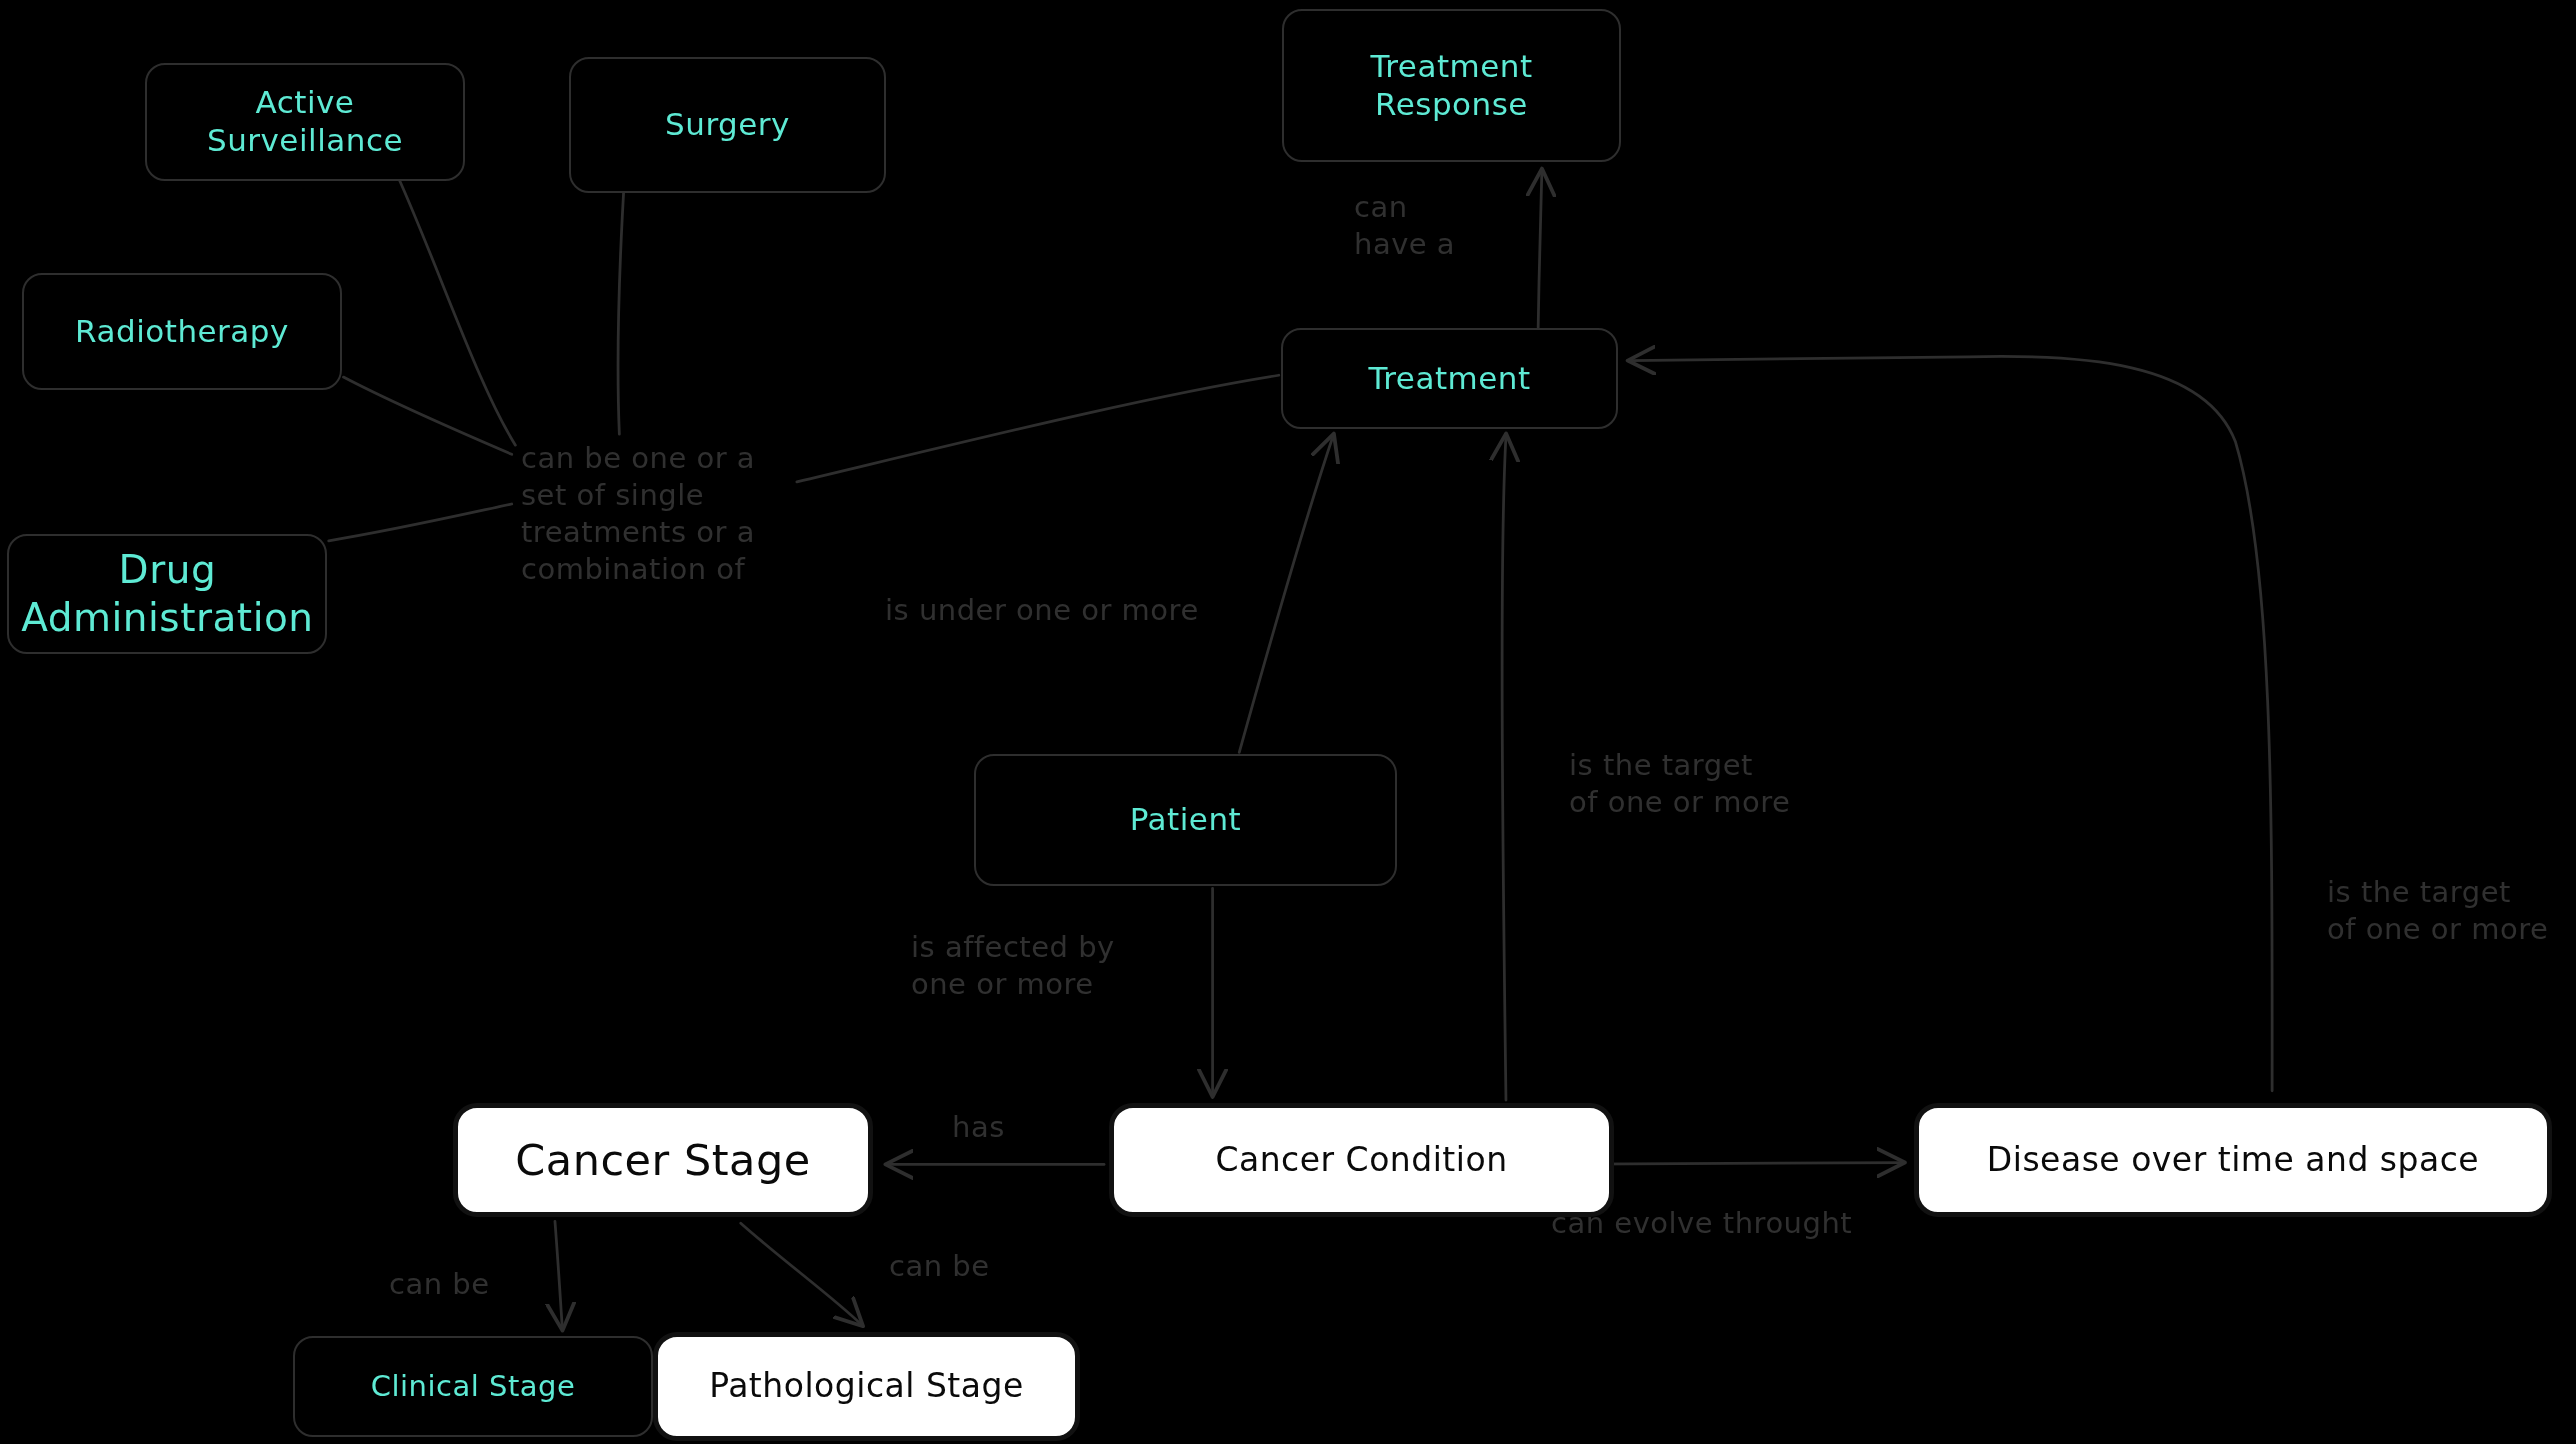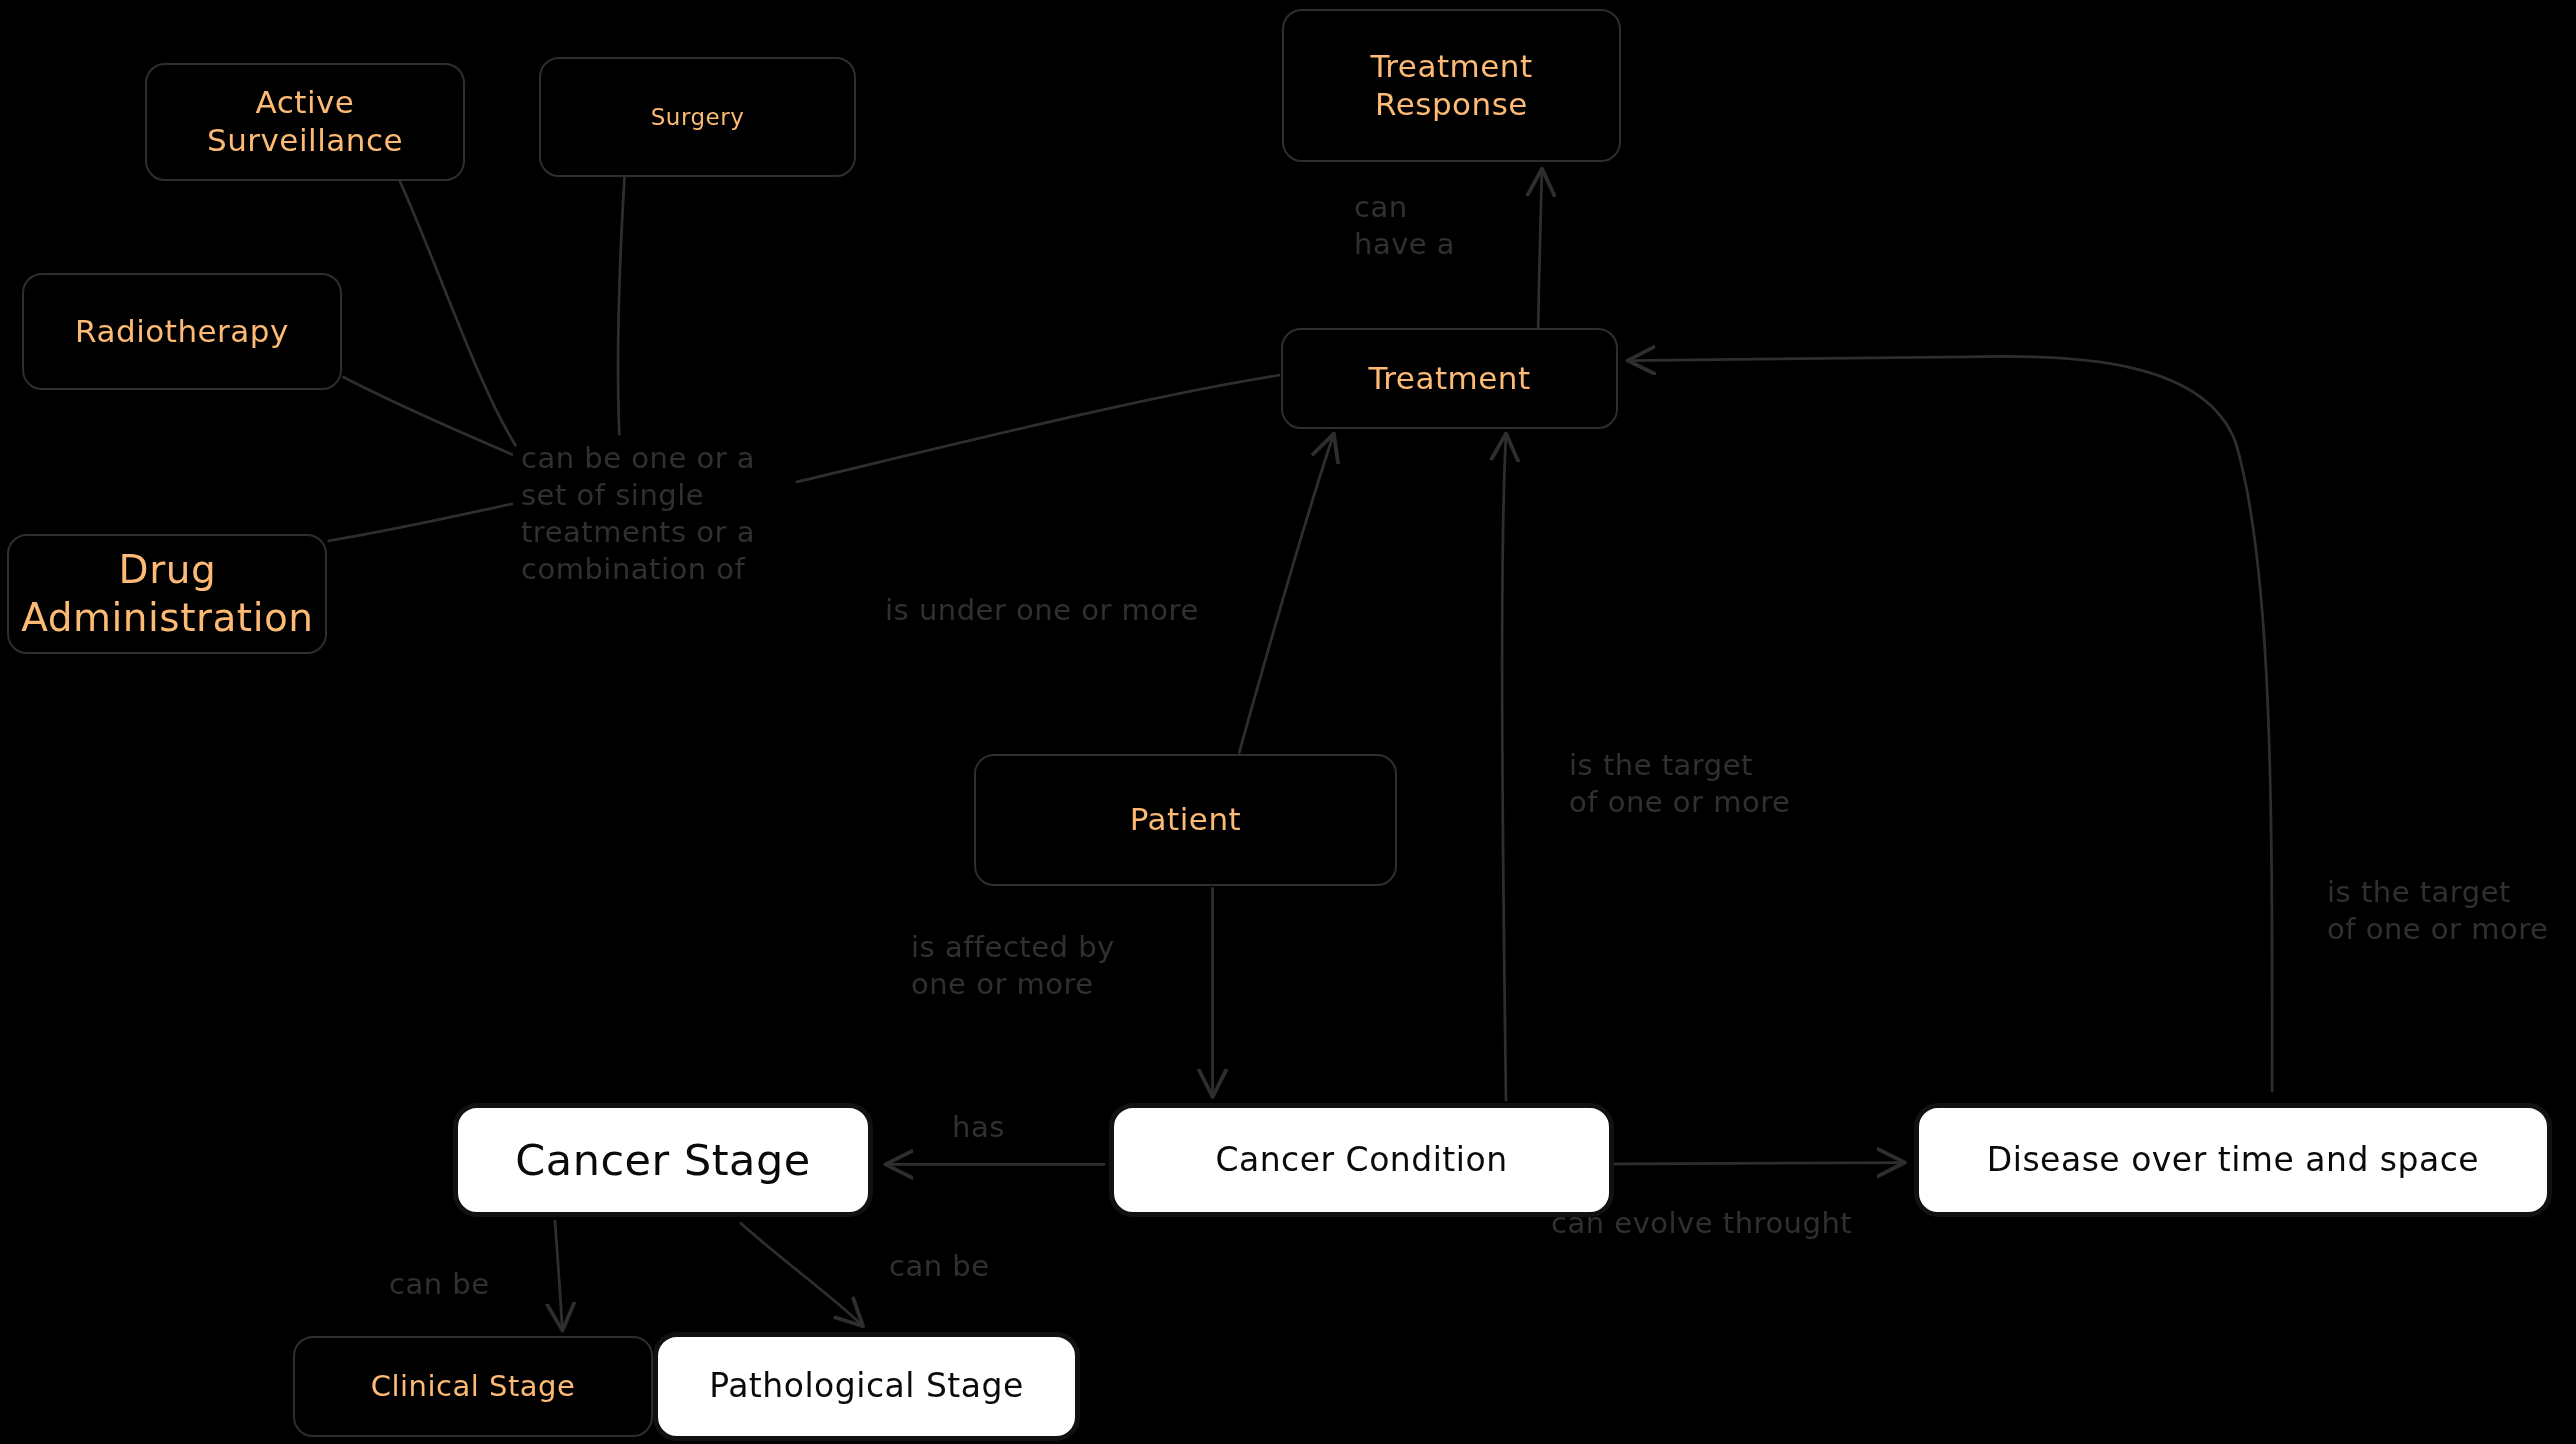--- a/index.html
+++ b/index.html
@@ -38,21 +38,21 @@
     border-style: solid;
     line-height: 1.22;
     white-space: pre-line;
     letter-spacing: 0.5px;
   }
   
   .node.dim {
     background: #000000;
     border-color: #2e2e2e;
     border-width: 2.8px;
-    color: #fdba74;
+    color: #5eead4;
     border-radius: 20px;
   }
   
   .node.hi {
     background: #ffffff;
     border-color: #111111;
     border-width: 5.5px;
     color: #0a0a0a;
     border-radius: 24px;
   }
@@ -107,21 +107,21 @@
 
       <path marker-end="url(#ah-dim)" d="M 603 1328 C 607 1380 609 1415 611 1444"></path>
 
       <path marker-end="url(#ah-dim)" d="M 805 1330 C 850 1370 905 1410 936 1440"></path>
     </g>
   </svg>
 
   <div class="node dim" style="left:145px; top:63px; width:320px; height:118px; font-size:31px;">Active
 Surveillance</div>
 
-  <div class="node dim" style="left:539px; top:57px; width:317px; height:120px; font-size:23px;">Surgery</div>
+  <div class="node dim" style="left:569px; top:57px; width:317px; height:136px; font-size:31px;">Surgery</div>
 
   <div class="node dim" style="left:22px; top:273px; width:320px; height:117px; font-size:31px;">Radiotherapy</div>
 
   <div class="node dim" style="left:7.4px; top:534px; width:320px; height:120px; font-size:39px;">Drug
 Administration</div>
 
   <div class="node dim" style="left:1282px; top:9.2px; width:339px; height:153px; font-size:31px;">Treatment
 Response</div>
 
   <div class="node dim" style="left:1281px; top:328px; width:337px; height:101px; font-size:31px;">Treatment</div>

